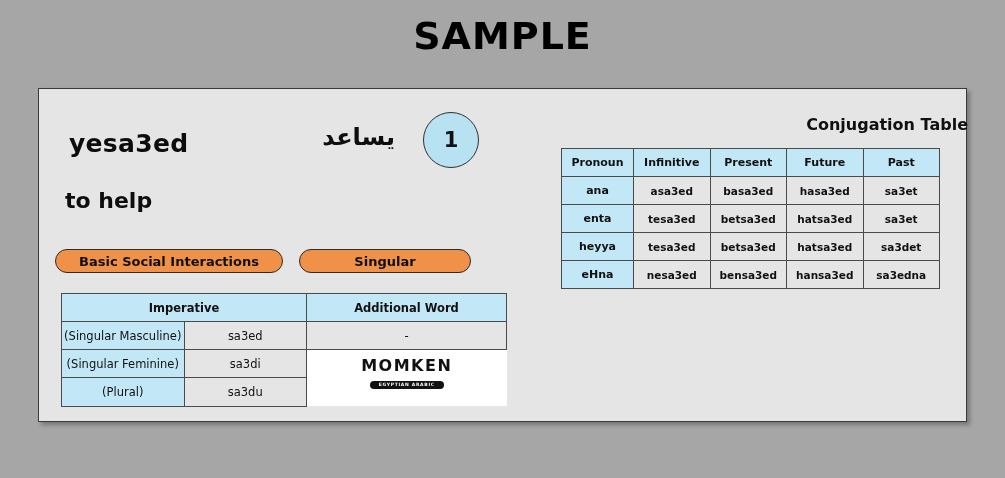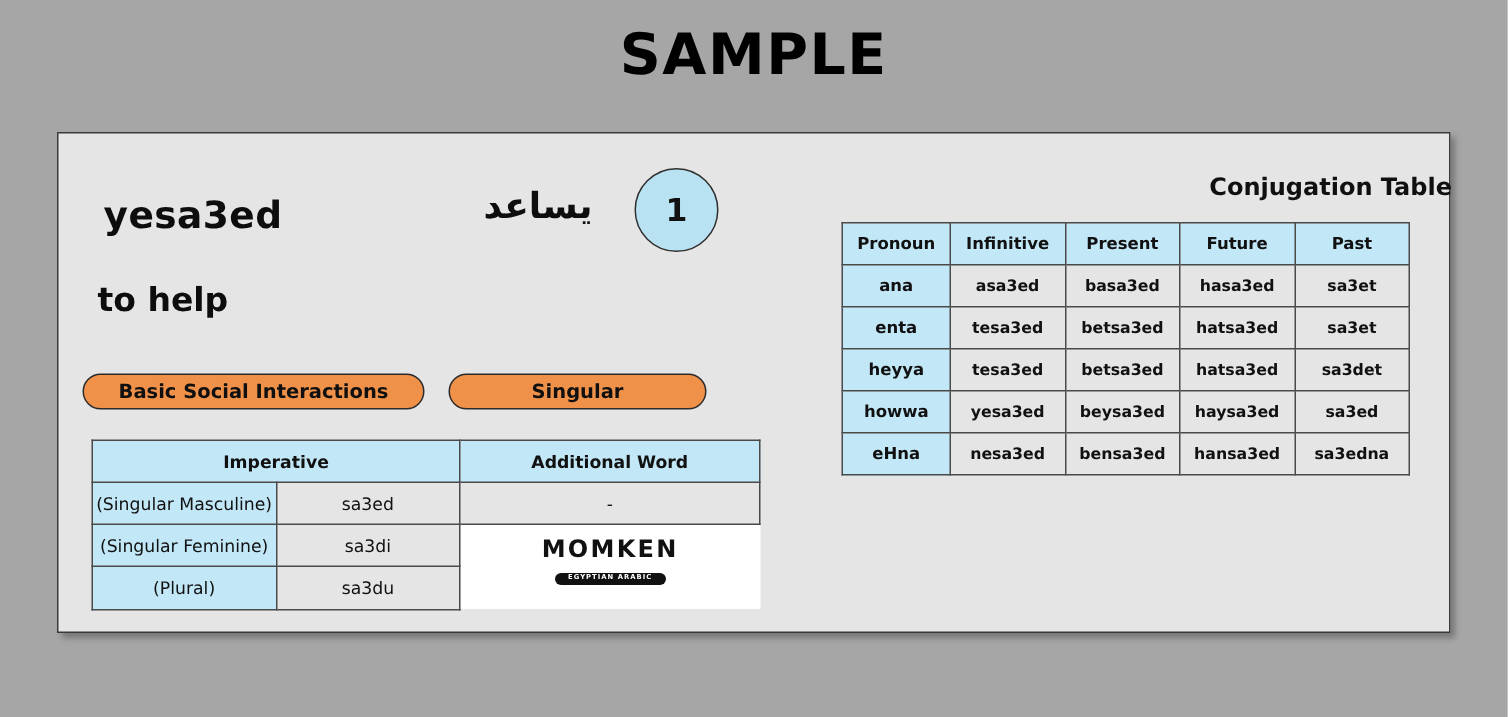--- a/index.html
+++ b/index.html
@@ -322,27 +322,20 @@
             <td>sa3et</td>
           </tr>
           <tr>
             <td class="pronoun">heyya</td>
             <td>tesa3ed</td>
             <td>betsa3ed</td>
             <td>hatsa3ed</td>
             <td>sa3det</td>
           </tr>
           <tr>
-            <td class="pronoun">howwa</td>
-            <td>yesa3ed</td>
-            <td>beysa3ed</td>
-            <td>haysa3ed</td>
-            <td>sa3ed</td>
-          </tr>
-          <tr>
             <td class="pronoun">eHna</td>
             <td>nesa3ed</td>
             <td>bensa3ed</td>
             <td>hansa3ed</td>
             <td>sa3edna</td>
           </tr>
         </tbody>
       </table>
     </div>
   </div>

